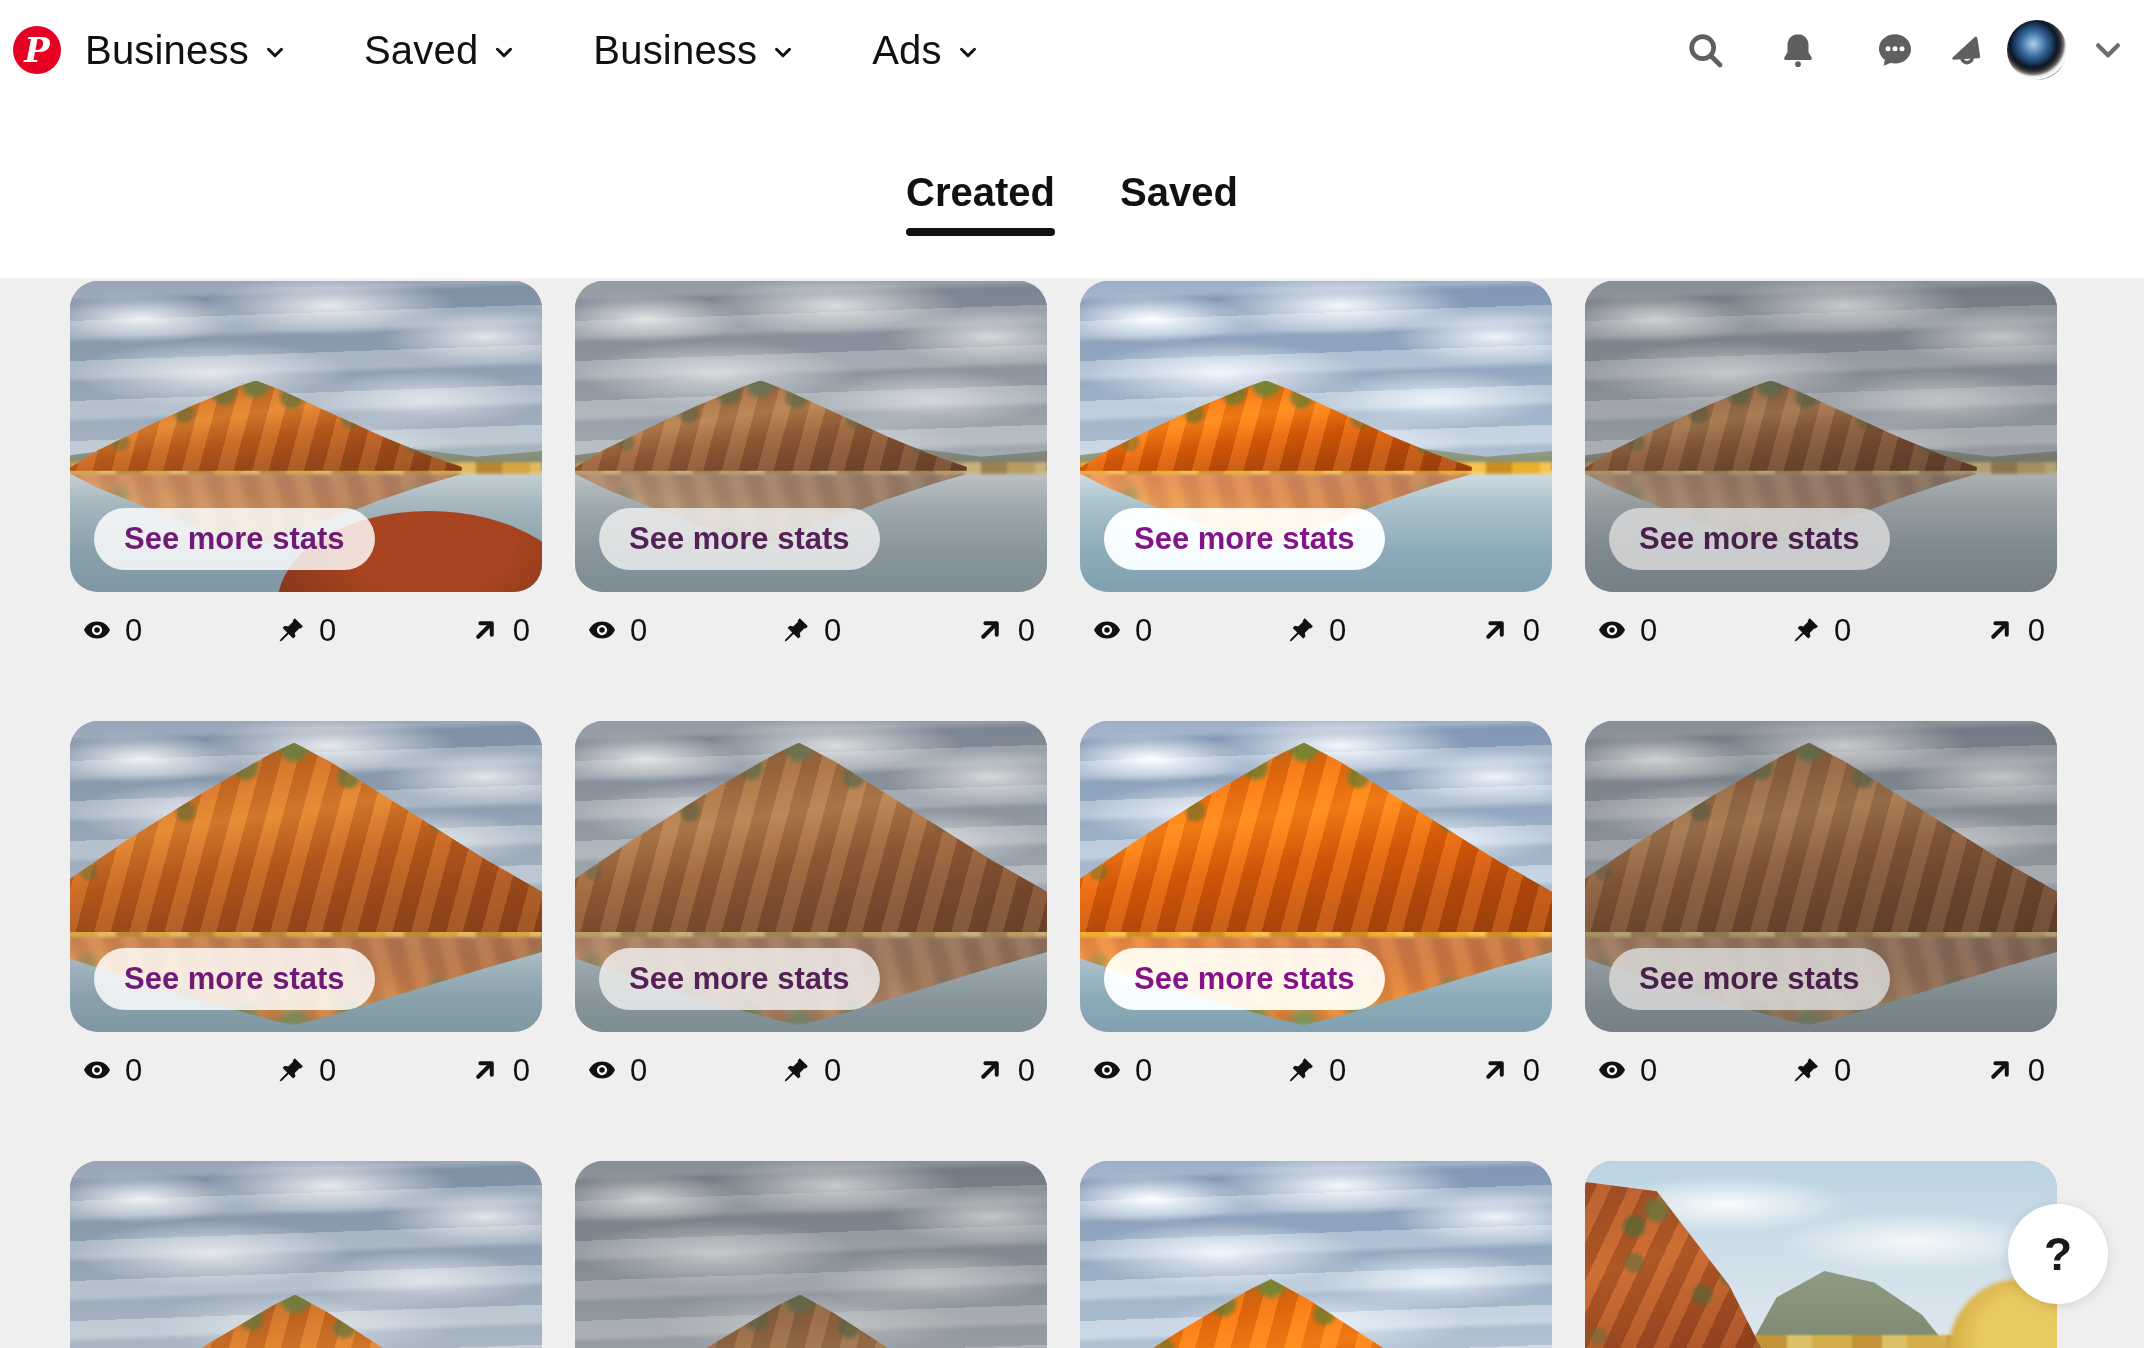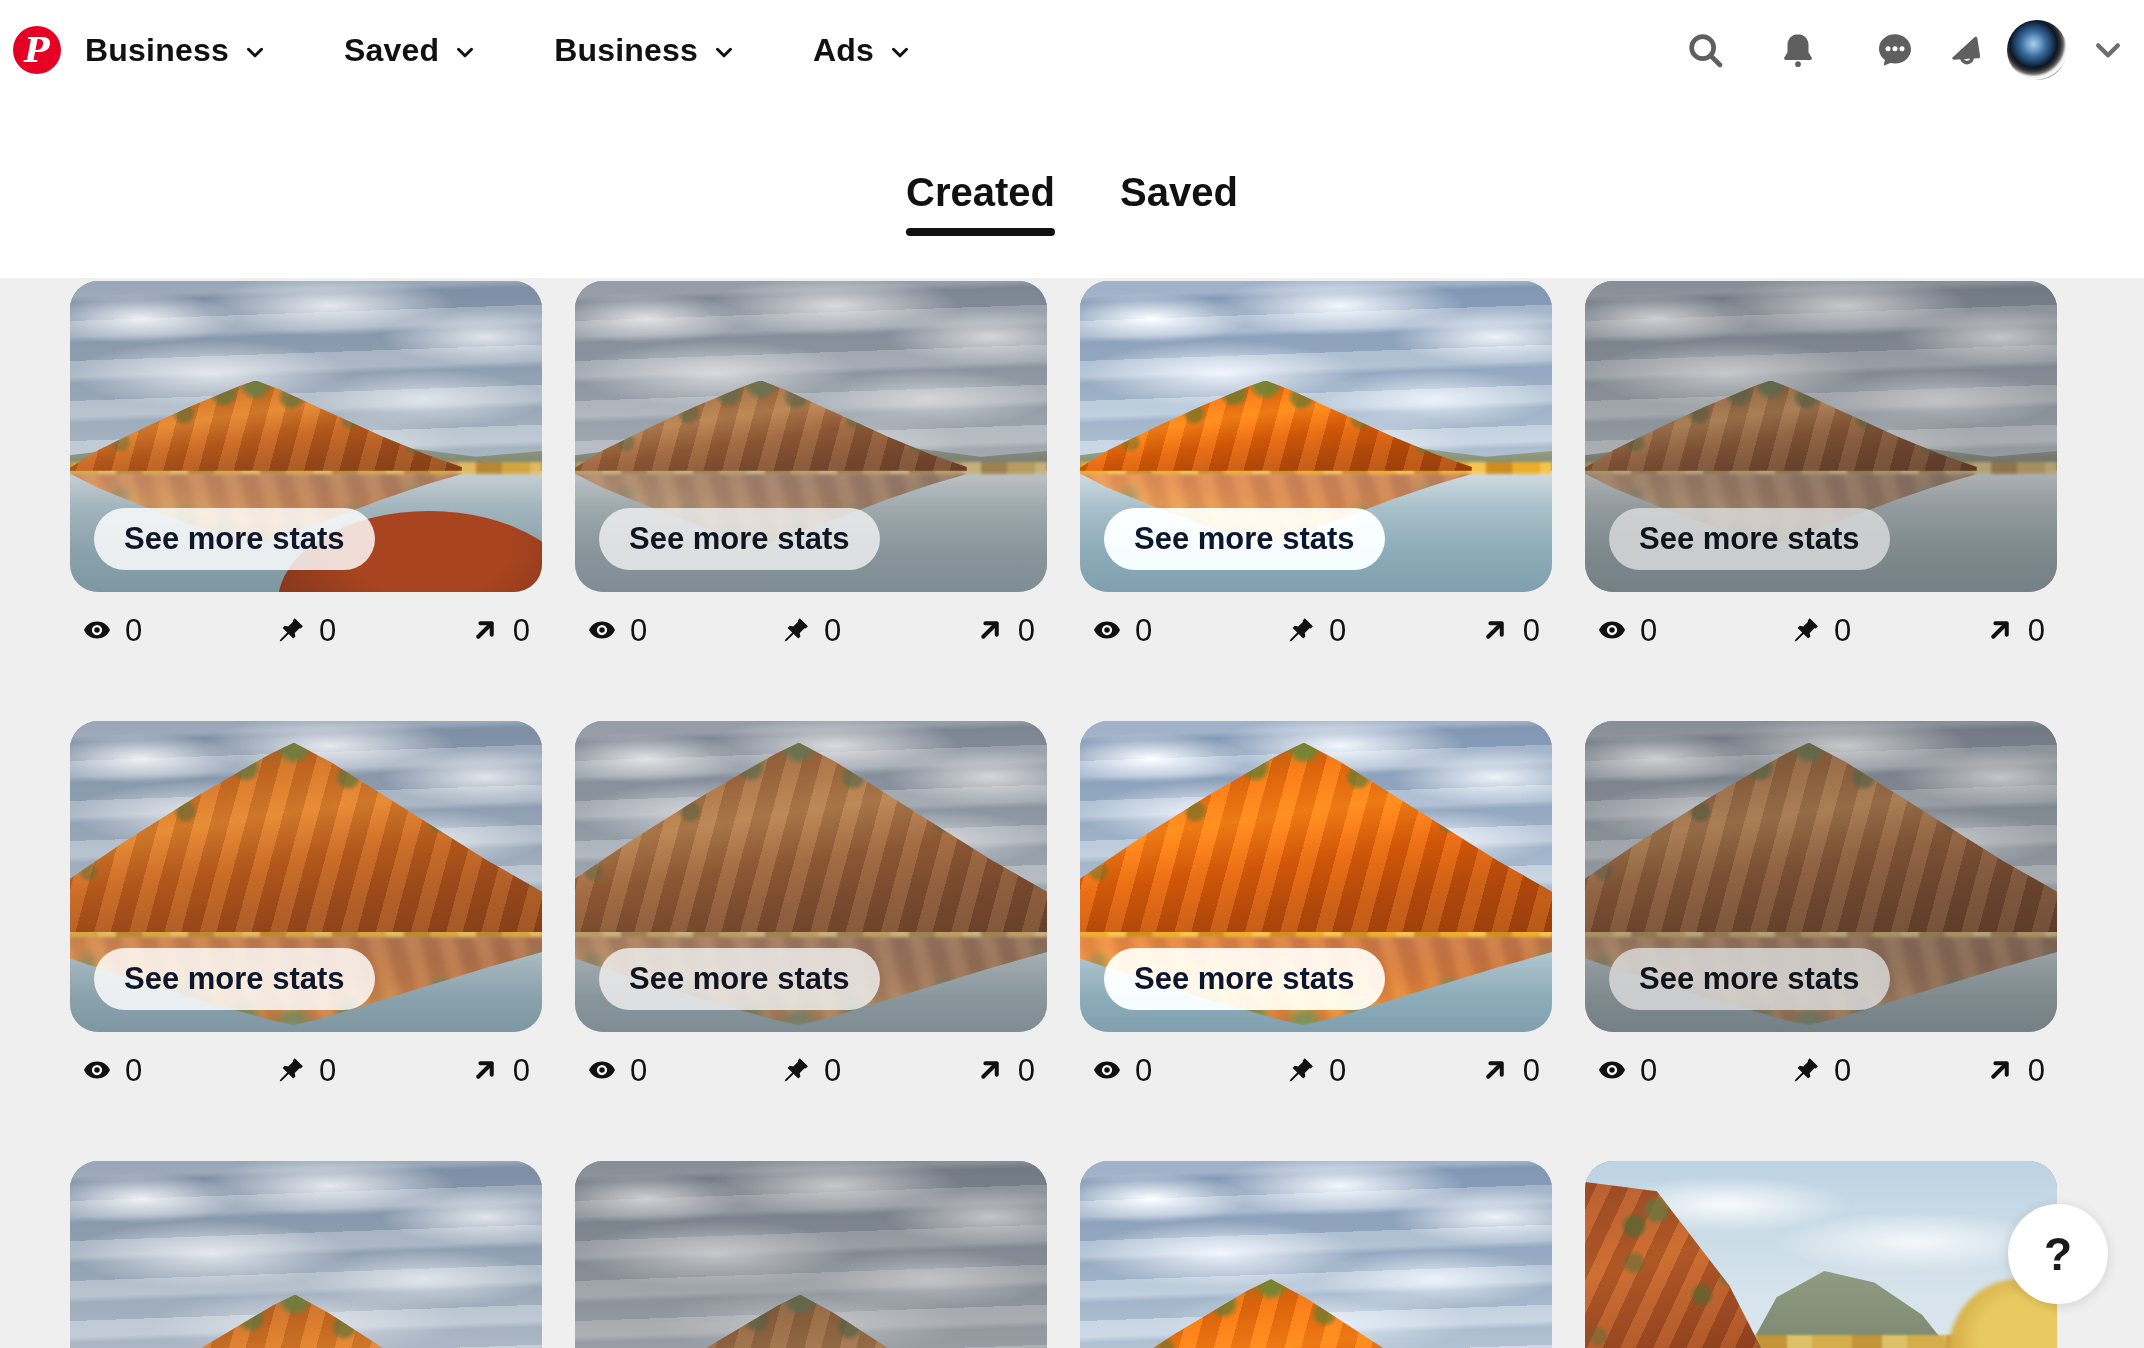--- a/index.html
+++ b/index.html
@@ -12,21 +12,21 @@
   
   .header{position:relative;height:278px;background:#fff;}
   .navbar{display:flex;align-items:center;height:100px;padding:0 18px 0 13px;}
   .logo{
     width:48px;height:48px;border-radius:50%;background:#e60023;color:#fff;
     display:flex;align-items:center;justify-content:center;
     font-size:34px;font-weight:700;font-family:"DejaVu Serif",serif;font-style:italic;
     margin-right:24px;flex:0 0 auto;cursor:pointer;
   }
   .nav-item{display:flex;align-items:center;margin-right:76px;cursor:pointer;}
-  .nav-label{font-size:32px;font-weight:700;letter-spacing:.2px;}
+  .nav-label{font-size:40px;font-weight:400;letter-spacing:.2px;}
   .nav-item .chev{width:26px;height:26px;margin-left:13px;margin-top:4px;}
   .right-cluster{margin-left:auto;display:flex;align-items:center;}
   .icon-btn{width:40px;height:40px;cursor:pointer;flex:0 0 auto;}
   .icon-btn svg{width:40px;height:40px;display:block;}
   .ic-bell{margin-left:53px;} .ic-chat{margin-left:57px;} .ic-mega{margin-left:30px;}
   .avatar{
     width:60px;height:60px;border-radius:50%;margin-left:22px;cursor:pointer;flex:0 0 auto;
     background:
       radial-gradient(circle at 44% 40%,
         #aecfe8 0%, #6d9cc6 14%, #39699a 26%, #1d3f63 38%, #0b1626 48%,
@@ -134,21 +134,21 @@
     filter:blur(2px);
     background:radial-gradient(circle at 50% 40%,#e9ca62 0 35%,#cda23c 70%,#b78b2e 100%);}
   
   .tone-muted{filter:saturate(.62) brightness(.94);}
   .tone-vivid{filter:saturate(1.22) brightness(1.05) contrast(1.02);}
   .tone-dark{filter:saturate(.55) brightness(.86);}
   
   .see-more{
     position:absolute;left:24px;bottom:22px;height:62px;padding:0 30px;border:none;
     border-radius:31px;background:rgba(255,255,255,.82);
-    font-family:inherit;font-size:31px;font-weight:600;color:#0f172a;
+    font-family:inherit;font-size:31px;font-weight:600;color:#701a75;
     display:flex;align-items:center;cursor:pointer;white-space:nowrap;
   }
   
   .stats{display:flex;justify-content:space-between;align-items:center;margin-top:18px;padding:0 12px;height:40px;}
   .stat{display:flex;align-items:center;gap:13px;}
   .stat svg{width:30px;height:30px;display:block;}
   .stat .num{font-size:31px;line-height:1;}
   
   .help-btn{
     position:absolute;right:36px;bottom:44px;width:100px;height:100px;border-radius:50%;

